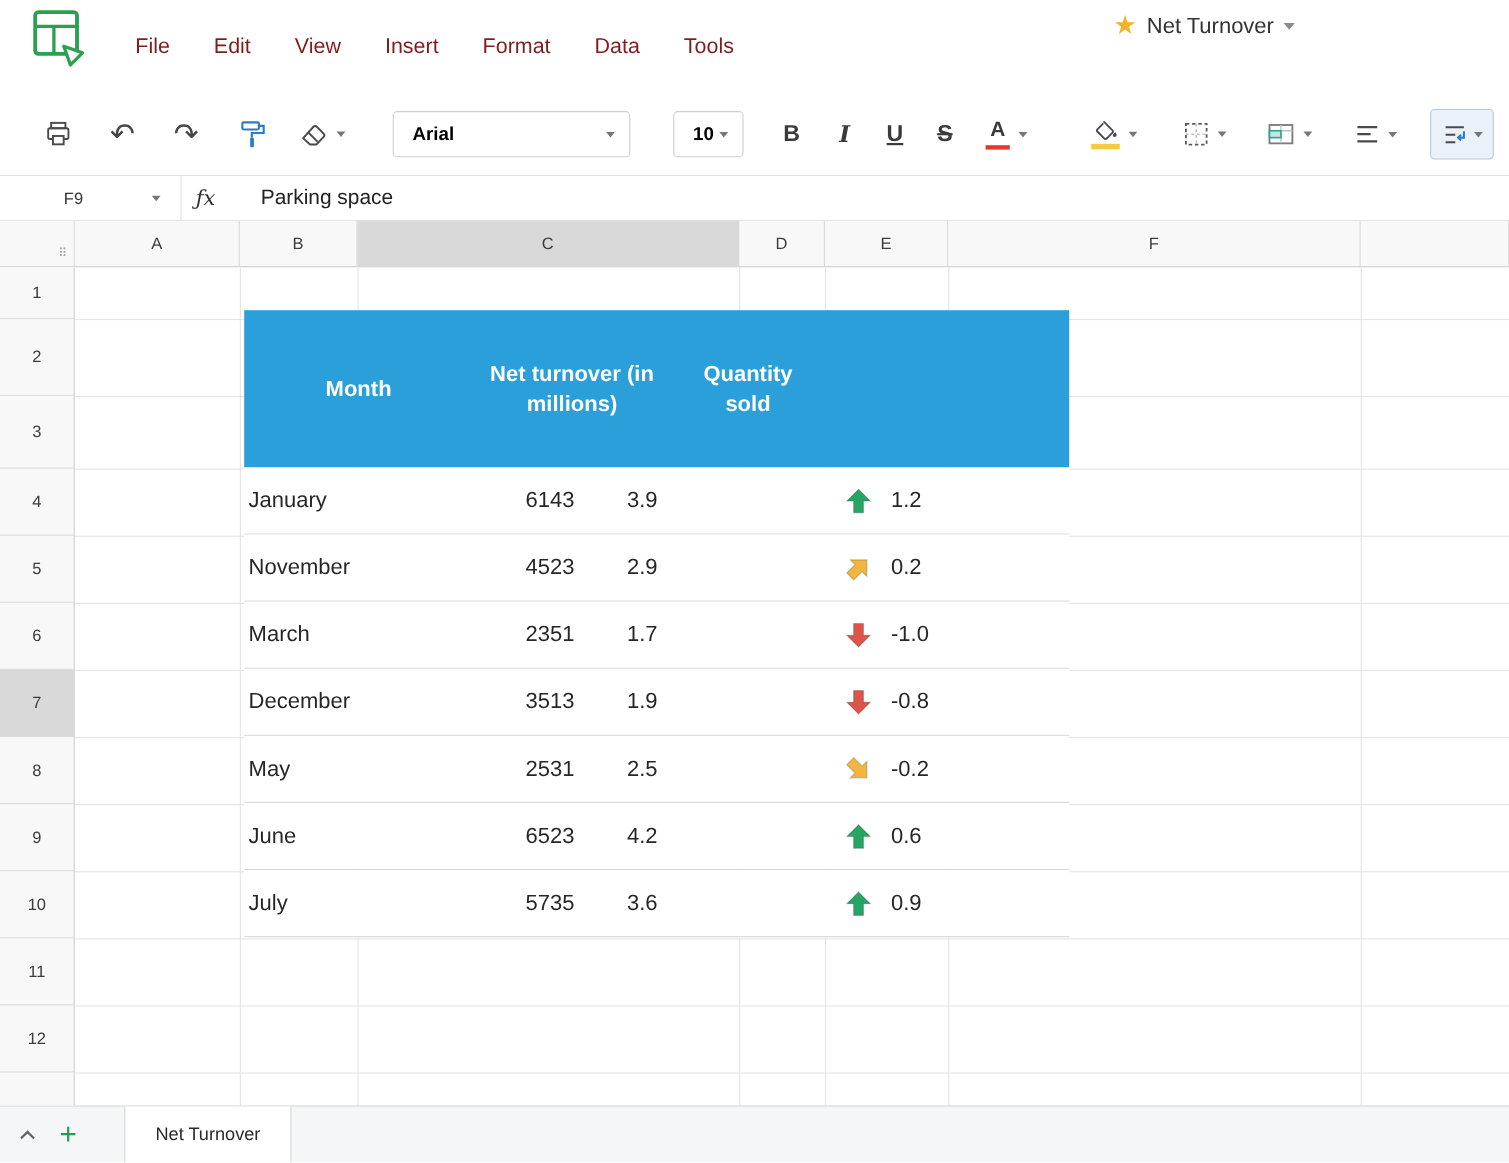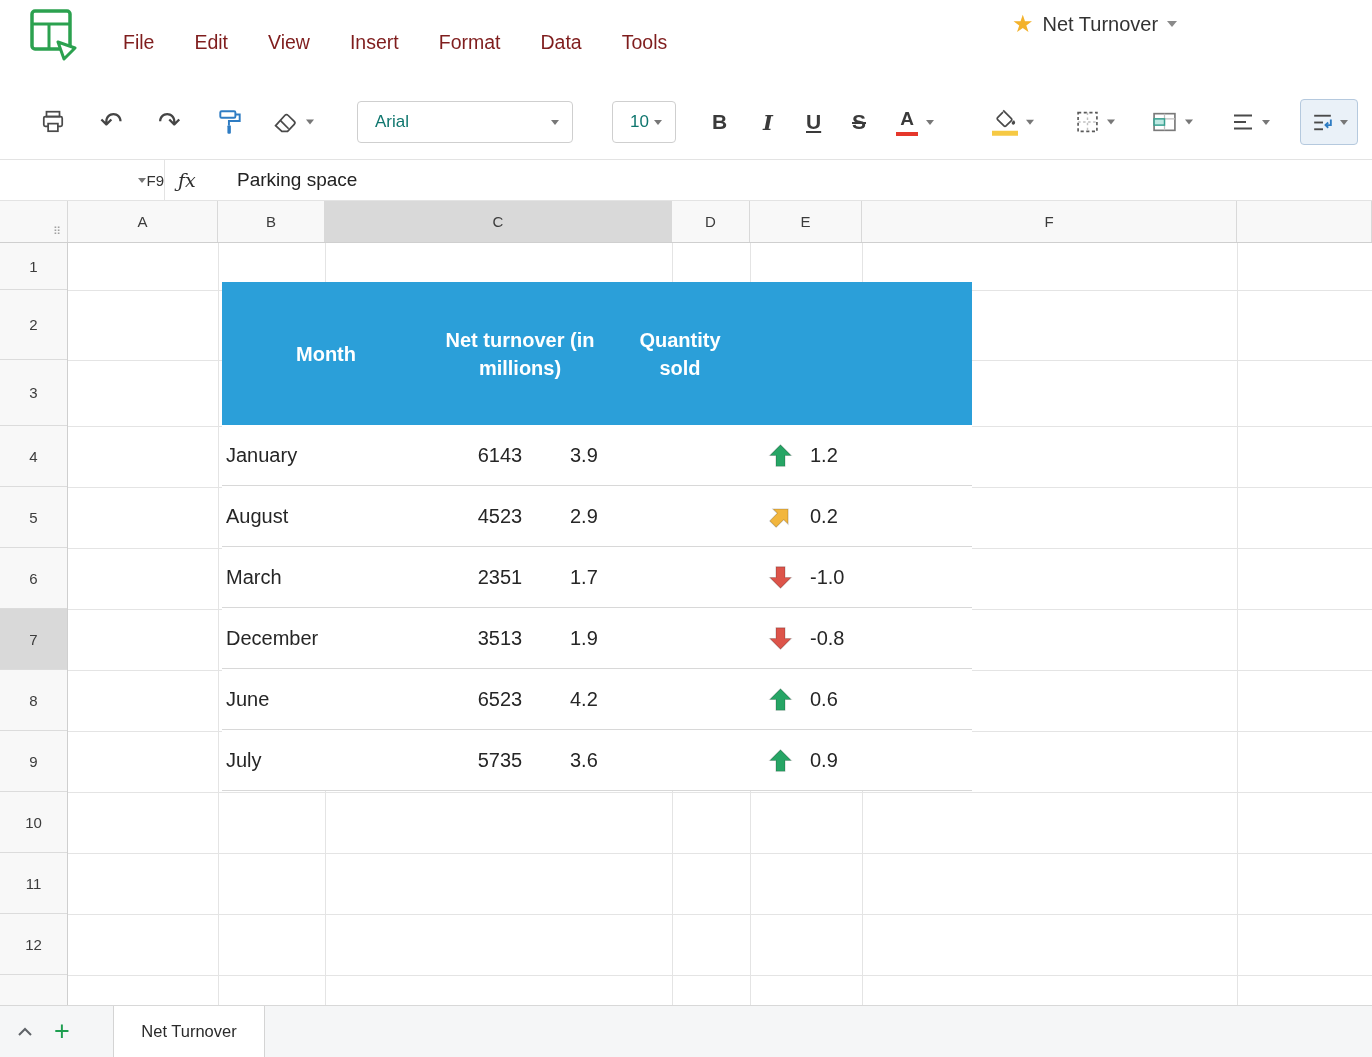--- a/index.html
+++ b/index.html
@@ -15,34 +15,34 @@
   .doc-title { position:absolute; left:1012px; top:12px; display:flex; align-items:center; gap:9px; }
   .star { color:#f3b22c; font-size:24px; line-height:1; }
   .doc-title-label { font-size:20px; color:#333; }
   .chev { width:0; height:0; border-left:5px solid transparent; border-right:5px solid transparent; border-top:6px solid #8a8a8a; display:inline-block; }
 
   
   .toolbar { position:absolute; left:0; top:85px; width:1372px; height:74px; background:#fff; }
   .tb { position:absolute; top:50%; transform:translateY(-50%); display:flex; align-items:center; justify-content:center; cursor:pointer; }
   .tb-undo,.tb-redo { font-size:27px; color:#454545; line-height:1; }
   .tool-select { height:42px; border:1px solid #cfcfcf; border-radius:4px; background:#fff; display:flex; align-items:center; justify-content:space-between; padding:0 13px 0 17px; }
-  .tool-select .sel-label { font-size:17px; color:#0f766e; }
+  .tool-select .sel-label { font-size:17px; color:#000000;font-weight:bold; }
   .fmt-letter { font-size:21px; font-weight:bold; color:#3a3a3a; }
   .fmt-italic { font-family:"DejaVu Serif", serif; font-style:italic; font-weight:bold; font-size:21px; color:#3a3a3a; }
   .fmt-underline { text-decoration:underline; }
   .fmt-strike { text-decoration:line-through; }
   .stacked { display:flex; flex-direction:column; align-items:center; gap:2px; }
   .bar-red { width:22px; height:4px; background:var(--font-color-red,#e5372b); }
   .bar-yellow { width:26px; height:4.5px; background:var(--fill-yellow,#f6c944); }
   .chev-sm { width:0; height:0; border-left:4px solid transparent; border-right:4px solid transparent; border-top:5px solid #777; display:inline-block; }
   .wrap-btn { width:58px; height:46px; background:#eaf1f8; border:1px solid #b5c9de; border-radius:4px; gap:5px; }
 
   
   .formulabar { position:absolute; left:0; top:159px; width:1372px; height:42px; background:#fff; border-top:1px solid #e3e3e3; border-bottom:1px solid #e3e3e3; }
-  .namebox { position:absolute; left:0; top:0; width:165px; height:100%; border-right:1px solid #e3e3e3; display:flex; align-items:center; cursor:pointer;justify-content:flex-end; }
+  .namebox { position:absolute; left:0; top:0; width:165px; height:100%; border-right:1px solid #e3e3e3; display:flex; align-items:center; cursor:pointer; }
   .namebox .ref { font-size:15px; color:#333; margin-left:58px; }
   .namebox .chev-sm { position:absolute; right:18px; }
   .fxmark { position:absolute; left:178px; top:0; height:100%; display:flex; align-items:center; font-family:"DejaVu Serif", serif; font-style:italic; font-size:19px; color:#2f2f2f; }
   .formula-text { position:absolute; left:237px; top:0; height:100%; display:flex; align-items:center; font-size:19px; color:#222; }
 
   
   .colheaders { position:absolute; left:0; top:201px; width:1372px; height:42px; display:flex; background:#f8f8f8; border-bottom:1px solid #cfcfcf; z-index:2; }
   .ch { height:100%; border-right:1px solid #d9d9d9; display:flex; align-items:center; justify-content:center; font-size:15px; color:#3c3c3c; cursor:pointer; position:relative; }
   .ch.corner { width:68px; }
   .ch.sel { background:#d9d9d9; }
@@ -273,21 +273,21 @@
       <div class="c-turn">3.9</div>
       <div class="c-arrow">
         <svg class="arrow trend-up" viewBox="0 0 24 24" width="27" height="27">
             <path d="M12 2.5 L21.5 12 H16 V21.5 H8 V12 H2.5 Z"></path>
           </svg>
       </div>
       <div class="c-chg">1.2</div>
     </div>
 
     <div class="t-row">
-      <div class="c-month">August</div>
+      <div class="c-month">November</div>
       <div class="c-qty">4523</div>
       <div class="c-turn">2.9</div>
       <div class="c-arrow">
         <svg class="arrow trend-up-right" viewBox="0 0 24 24" width="27" height="27">
             <path d="M12 2.5 L21.5 12 H16 V21.5 H8 V12 H2.5 Z"></path>
           </svg>
       </div>
       <div class="c-chg">0.2</div>
     </div>
 
@@ -308,20 +308,31 @@
       <div class="c-qty">3513</div>
       <div class="c-turn">1.9</div>
       <div class="c-arrow">
         <svg class="arrow trend-down" viewBox="0 0 24 24" width="27" height="27">
             <path d="M12 2.5 L21.5 12 H16 V21.5 H8 V12 H2.5 Z"></path>
           </svg>
       </div>
       <div class="c-chg">-0.8</div>
     </div>
 
+    <div class="t-row">
+      <div class="c-month">May</div>
+      <div class="c-qty">2531</div>
+      <div class="c-turn">2.5</div>
+      <div class="c-arrow">
+        <svg class="arrow trend-down-right" viewBox="0 0 24 24" width="27" height="27">
+            <path d="M12 2.5 L21.5 12 H16 V21.5 H8 V12 H2.5 Z"></path>
+          </svg>
+      </div>
+      <div class="c-chg">-0.2</div>
+    </div>
 
     <div class="t-row">
       <div class="c-month">June</div>
       <div class="c-qty">6523</div>
       <div class="c-turn">4.2</div>
       <div class="c-arrow">
         <svg class="arrow trend-up" viewBox="0 0 24 24" width="27" height="27">
             <path d="M12 2.5 L21.5 12 H16 V21.5 H8 V12 H2.5 Z"></path>
           </svg>
       </div>

